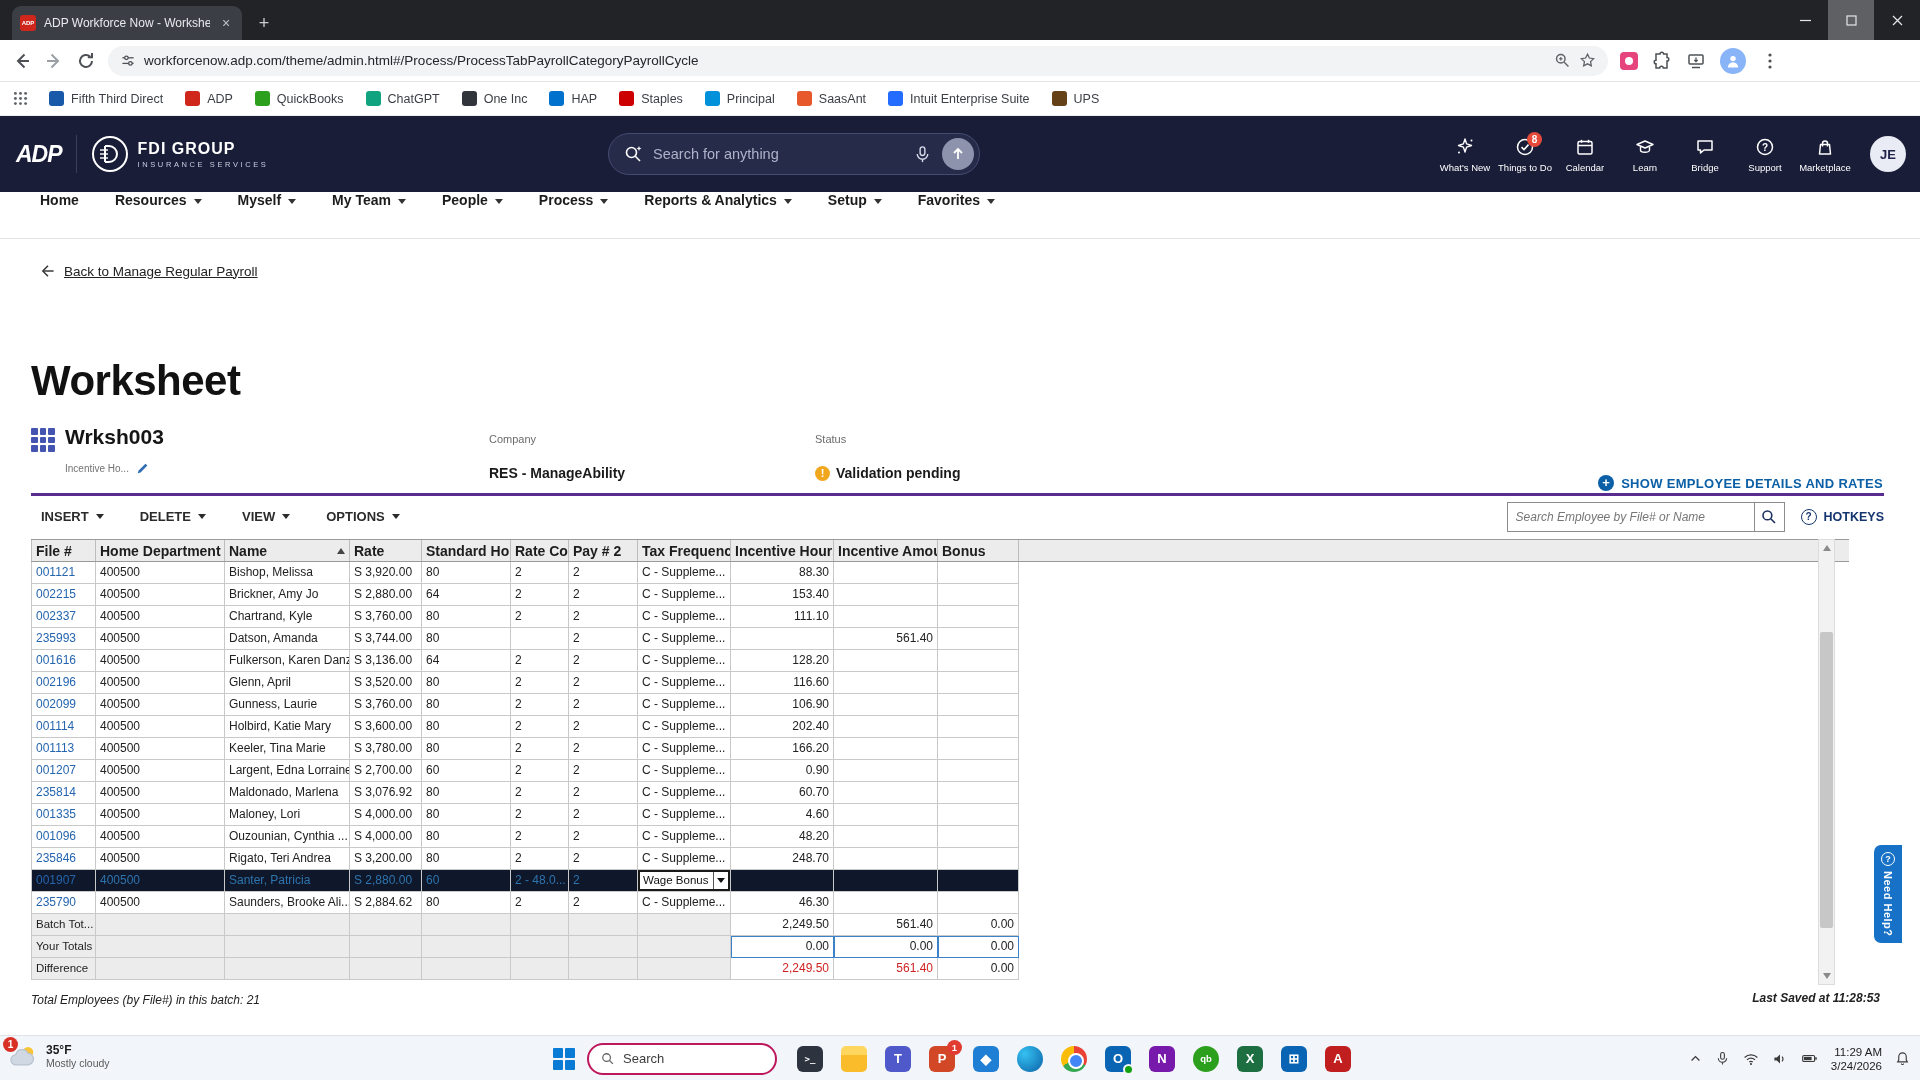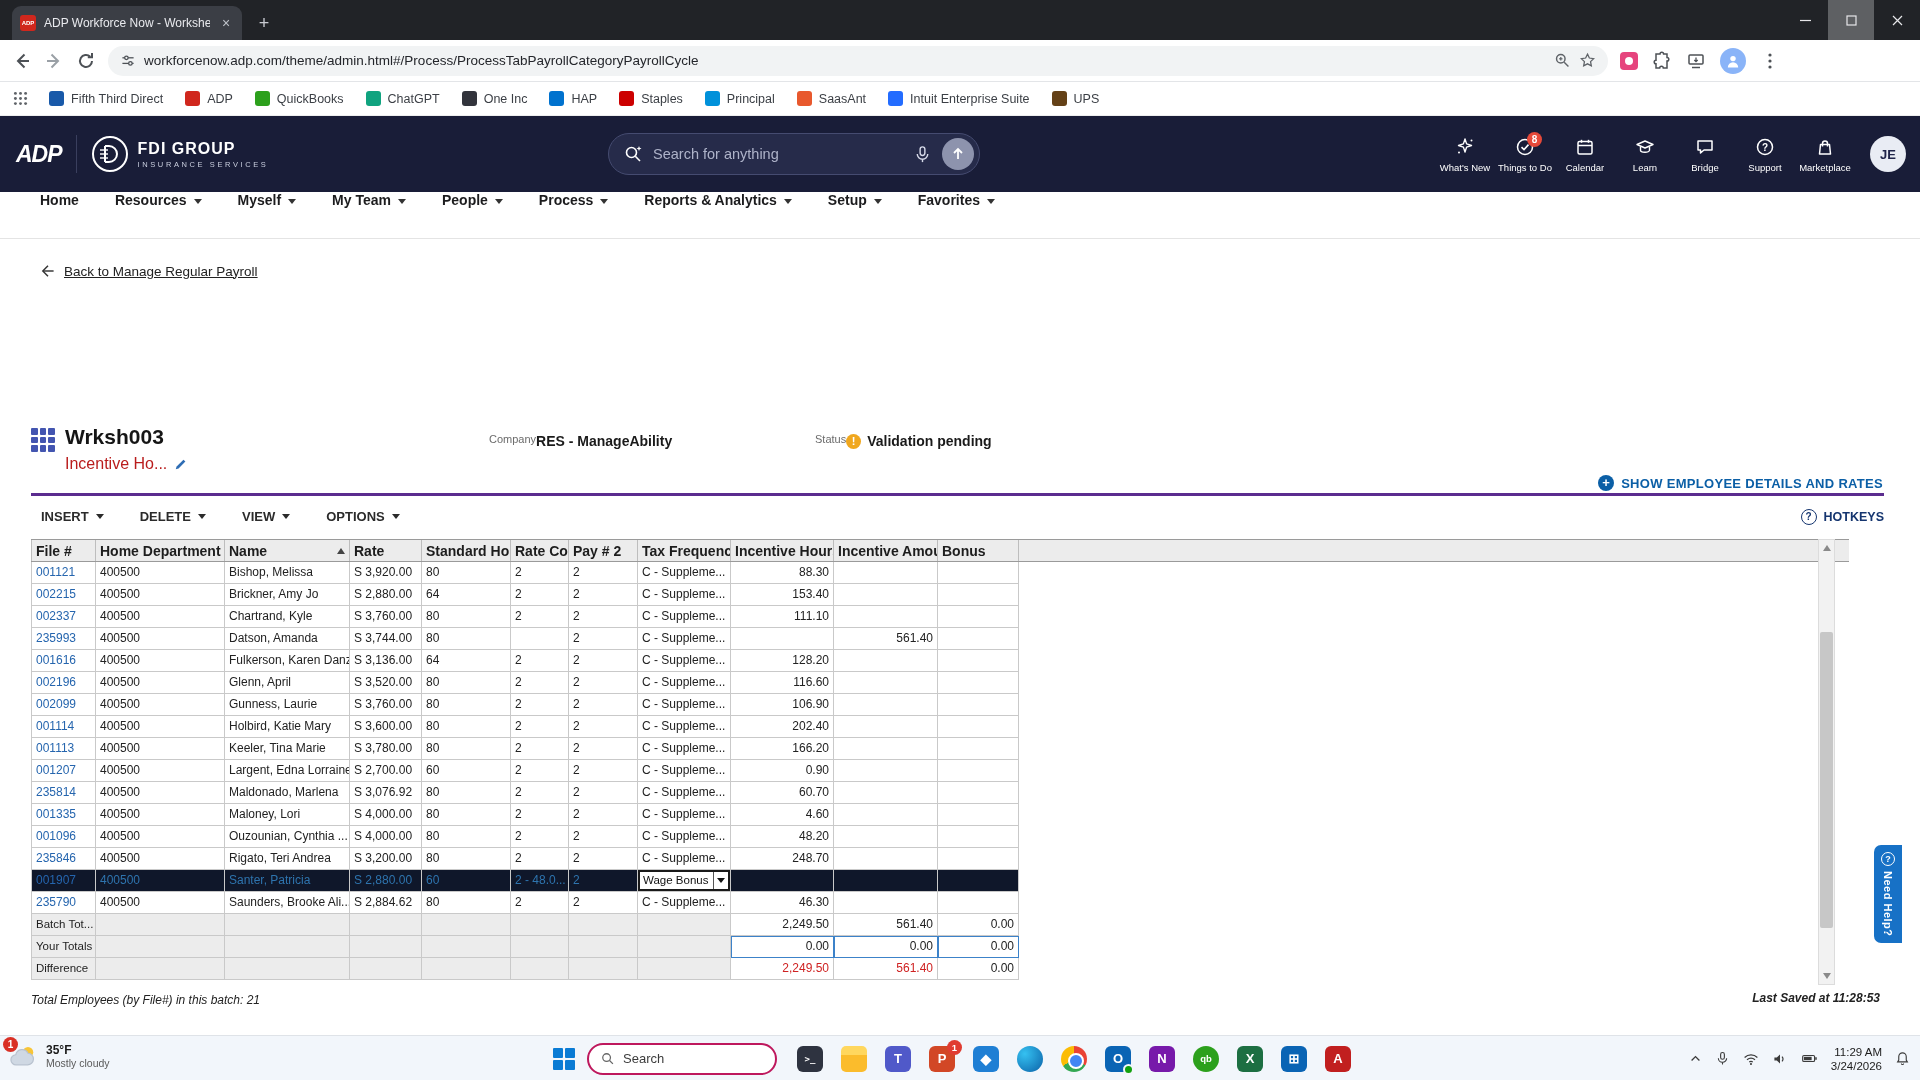--- a/index.html
+++ b/index.html
@@ -70,22 +70,22 @@
 
   
   .content{position:absolute;top:239px;left:0;right:0;height:796px;background:#fff}
   .back-link{position:absolute;top:24px;left:40px;display:flex;align-items:center;gap:8px;font-size:13.5px;color:#222;
       text-decoration:underline;font-weight:500}
   .page-title{position:absolute;top:118px;left:31px;font-size:42px;font-weight:800;color:#111;letter-spacing:-.5px}
   .ws-block{position:absolute;top:186px;left:31px;display:flex;gap:10px}
   .ws-grid-icon{display:grid;grid-template-columns:repeat(3,1fr);grid-template-rows:repeat(3,1fr);gap:2px;width:24px;height:24px;margin-top:3px}
   .ws-grid-icon span{background:#4355b0;border-radius:1px}
   .ws-id{font-size:21px;font-weight:700;color:#151515}
-  .ws-sub{font-size:16px;color:#b91c1c;margin-top:6px;display:flex;align-items:center;gap:7px}
-  .meta{position:absolute;top:194px;display:flex;flex-direction:row;gap:0}
+  .ws-sub{font-size:10px;color:#737373;margin-top:12px;display:flex;align-items:center;gap:7px}
+  .meta{position:absolute;top:194px;display:flex;flex-direction:column;gap:20px}
   .meta-label{font-size:11px;color:#6b6b6b}
   .meta-value{font-size:14px;color:#1a1a1a;font-weight:600;display:flex;align-items:center;gap:6px}
   .m-company{left:489px}.m-status{left:815px}
   .warn{width:15px;height:15px;border-radius:50%;background:#f0a71e;color:#fff;font-weight:bold;font-size:11px;text-align:center;line-height:15px;flex:none}
   .warn::after{content:"!"}
   .show-details{position:absolute;top:236px;right:37px;display:flex;align-items:center;gap:7px;color:#0b5fa6;font-size:13px;font-weight:700;letter-spacing:.3px}
   .plus-ic{width:16px;height:16px;border-radius:50%;background:#0b5fa6;color:#fff;font-size:13px;line-height:15px;text-align:center;flex:none}
   .plus-ic::after{content:"+"}
 
   
@@ -512,20 +512,21 @@
 
   <div class="content">
     <a class="back-link">
       <svg width="16" height="16" viewBox="0 0 20 20">
           <path d="M10 3.5L3.5 10 10 16.5" fill="none" stroke="#333" stroke-width="1.8"></path>
           <line x1="4" y1="10" x2="17" y2="10" stroke="#333" stroke-width="1.8"></line>
         </svg>
       <span>Back to Manage Regular Payroll</span>
     </a>
 
+    <div class="page-title">Worksheet</div>
 
     <div class="ws-block">
       <span class="ws-grid-icon">
           <span></span>
           <span></span>
           <span></span>
           <span></span>
           <span></span>
           <span></span>
           <span></span>
@@ -575,20 +576,29 @@
           <div class="menu-btn">
     <span class="menu-label">VIEW</span>
     <span class="caret-down"></span>
   </div>
           <div class="menu-btn">
     <span class="menu-label">OPTIONS</span>
     <span class="caret-down"></span>
   </div>
         </div>
       <div class="gt-right">
+        <div class="emp-search">
+          <input type="text" placeholder="Search Employee by File# or Name" style="">
+          <span class="search-btn">
+              <svg width="16" height="16" viewBox="0 0 20 20">
+                <circle cx="8" cy="8" r="5.5" fill="none" stroke="currentColor" stroke-width="2"></circle>
+                <line x1="12.2" y1="12.2" x2="17.5" y2="17.5" stroke="currentColor" stroke-width="2"></line>
+              </svg>
+            </span>
+        </div>
         <div class="hotkeys">
           <span class="q-ic"></span>
           <span>HOTKEYS</span>
         </div>
       </div>
     </div>
 
     <div class="grid">
       <div class="g-hrow">
           <div class="g-hcell">

